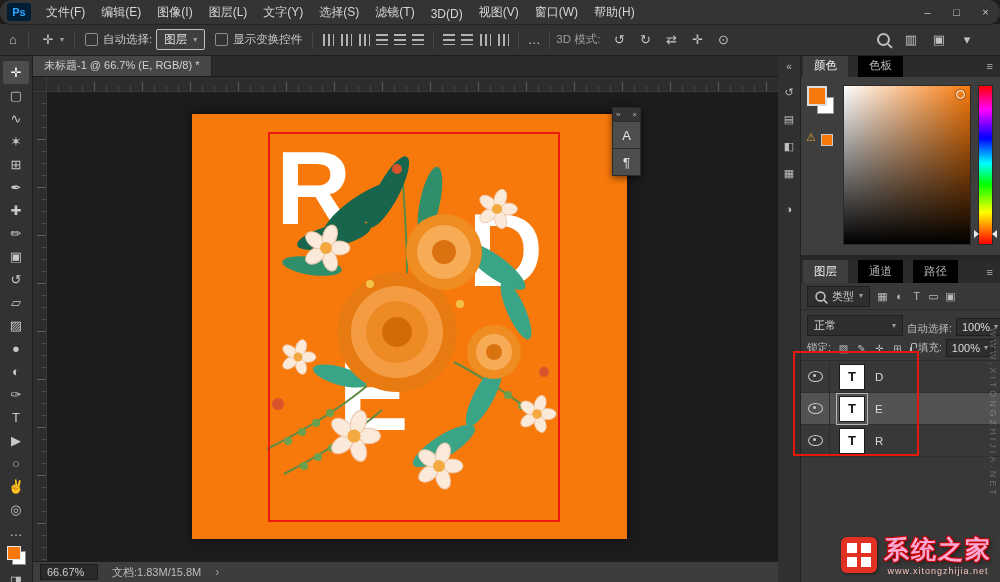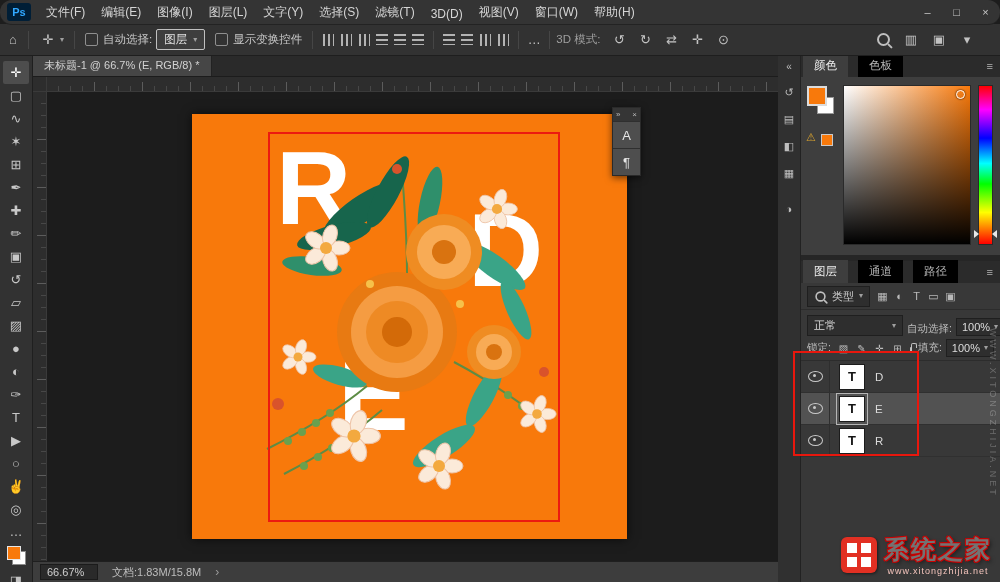--- a/index.html
+++ b/index.html
@@ -171,21 +171,21 @@
                      border:2px solid #e8170d;z-index:40;pointer-events:none;}
 
   
   .watermark{position:absolute;right:8px;bottom:6px;display:flex;align-items:center;gap:7px;z-index:60;}
   .wm-logo{width:36px;height:36px;background:#e23023;border-radius:6px;position:relative;
            box-shadow:1px 1px 3px rgba(0,0,0,.5);}
   .wm-logo::before{content:"";position:absolute;inset:6px;background:#fff;
                    background-image:linear-gradient(#e23023,#e23023),linear-gradient(#e23023,#e23023);
                    background-size:100% 4px,4px 100%;background-position:center center;
                    background-repeat:no-repeat;}
-  .wm-name{font-size:25px;font-weight:bold;color:#737373;letter-spacing:2px;
+  .wm-name{font-size:25px;font-weight:bold;color:#f9a8d4;letter-spacing:2px;
            text-shadow:1px 1px 0 #c00,-1px -1px 0 #c00,1px -1px 0 #c00,-1px 1px 0 #c00,2px 2px 4px rgba(0,0,0,.6);}
   .wm-url{font-size:9px;color:#f5c5bd;letter-spacing:1px;text-align:center;}
   .wm-vertical{position:absolute;right:2px;top:328px;writing-mode:vertical-rl;font-size:9px;
                letter-spacing:3px;color:rgba(255,255,255,.25);z-index:45;pointer-events:none;}
 </style>
 </head>
 <body>
 
 <div class="app">
 

